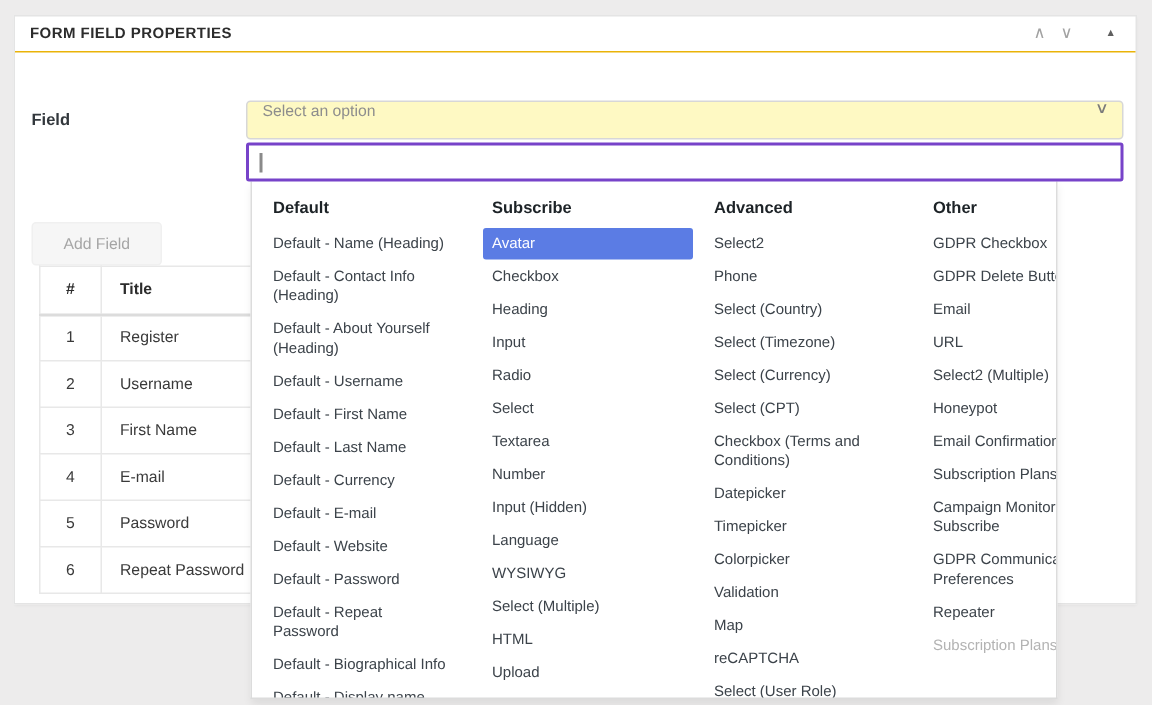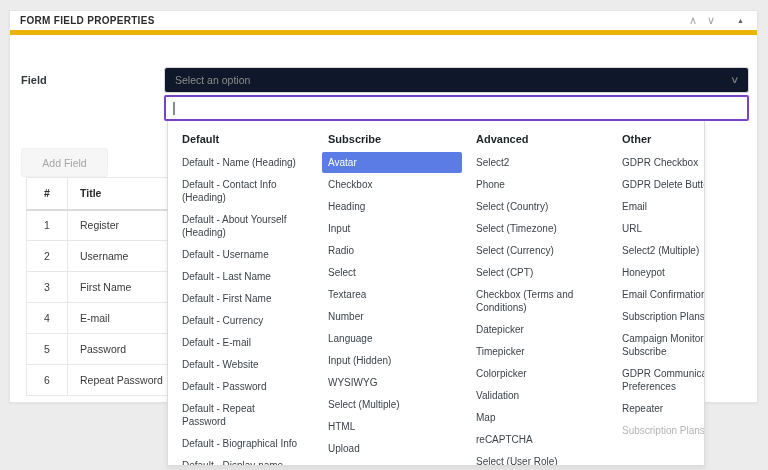--- a/index.html
+++ b/index.html
@@ -5,33 +5,33 @@
   * { margin:0; padding:0; box-sizing:border-box; }
   html,body { width:768px; height:470px; overflow:hidden; }
   body { font-family:"Liberation Sans", sans-serif; background:var(--page-bg,#edecec); position:relative; }
 
   .metabox {
     position:absolute; left:9px; top:10px; width:749px; height:393px;
     background:#fff; border:1px solid #e4e4e4; box-shadow:0 1px 2px rgba(0,0,0,.05);
   }
   .mb-header {
     height:24px; display:flex; align-items:center; padding:0 10px;
-    border-bottom:5px solid #eab308;
+    border-bottom:1px solid #eab308;
   }
   .mb-title { font-size:10px; font-weight:bold; letter-spacing:.3px; color:#2c2c2c; text-transform:uppercase; }
   .mb-controls { margin-left:auto; display:flex; align-items:center; }
   .mb-ico { color:#a2a2a2; font-size:11px; line-height:1; cursor:pointer; padding:2px 5px; }
   .mb-toggle { color:#5f5f5f; font-size:7px; margin-left:14px; padding:2px 3px; cursor:pointer; }
 
   .field-label { position:absolute; left:11px; top:63px; font-size:11px; font-weight:bold; color:#32373c; }
 
   .select-box {
     position:absolute; left:154px; top:56px; width:585px; height:26px;
-    border:1px solid #d7d7d7; border-radius:3px; background:#0f172a;
-    display:flex; align-items:center; padding:0 10px; z-index:3; cursor:pointer;
+    border:1px solid #d7d7d7; border-radius:3px; background:#fef9c3;
+    display:flex; align-items:flex-start; padding:0 10px; z-index:3; cursor:pointer;
   }
   .select-placeholder { font-size:10.5px; color:#8d8d8d; }
   .select-chevron { margin-left:auto; color:#7b7b7b; font-size:10px; line-height:1; transform:scaleX(1.3); }
 
   .search-input-wrap {
     position:absolute; left:154px; top:84px; width:585px; height:26px;
     border:2px solid var(--accent,#7743c9); border-radius:2px; background:#fff;
     z-index:6; display:flex; align-items:center; padding:0 6px;
   }
   .search-input-wrap input {
@@ -103,42 +103,42 @@
     <input type="text" aria-label="search options" value="" style="">
   </div>
 
   <div class="dropdown-panel">
       <div class="dd-col dd-col-0">
         <div class="dd-head">Default</div>
         <div class="dd-item">Default - Name (Heading)</div>
         <div class="dd-item">Default - Contact Info (Heading)</div>
         <div class="dd-item">Default - About Yourself (Heading)</div>
         <div class="dd-item">Default - Username</div>
+        <div class="dd-item">Default - First Name</div>
         <div class="dd-item">Default - Last Name</div>
-        <div class="dd-item">Default - First Name</div>
         <div class="dd-item">Default - Currency</div>
         <div class="dd-item">Default - E-mail</div>
         <div class="dd-item">Default - Website</div>
         <div class="dd-item">Default - Password</div>
         <div class="dd-item">Default - Repeat Password</div>
         <div class="dd-item">Default - Biographical Info</div>
         <div class="dd-item">Default - Display name publicly as</div>
       </div>
       <div class="dd-col dd-col-1">
         <div class="dd-head">Subscribe</div>
         <div class="dd-item highlighted">Avatar</div>
         <div class="dd-item">Checkbox</div>
         <div class="dd-item">Heading</div>
         <div class="dd-item">Input</div>
         <div class="dd-item">Radio</div>
         <div class="dd-item">Select</div>
         <div class="dd-item">Textarea</div>
         <div class="dd-item">Number</div>
+        <div class="dd-item">Input (Hidden)</div>
         <div class="dd-item">Language</div>
-        <div class="dd-item">Input (Hidden)</div>
         <div class="dd-item">WYSIWYG</div>
         <div class="dd-item">Select (Multiple)</div>
         <div class="dd-item">HTML</div>
         <div class="dd-item">Upload</div>
       </div>
       <div class="dd-col dd-col-2">
         <div class="dd-head">Advanced</div>
         <div class="dd-item">Select2</div>
         <div class="dd-item">Phone</div>
         <div class="dd-item">Select (Country)</div>

